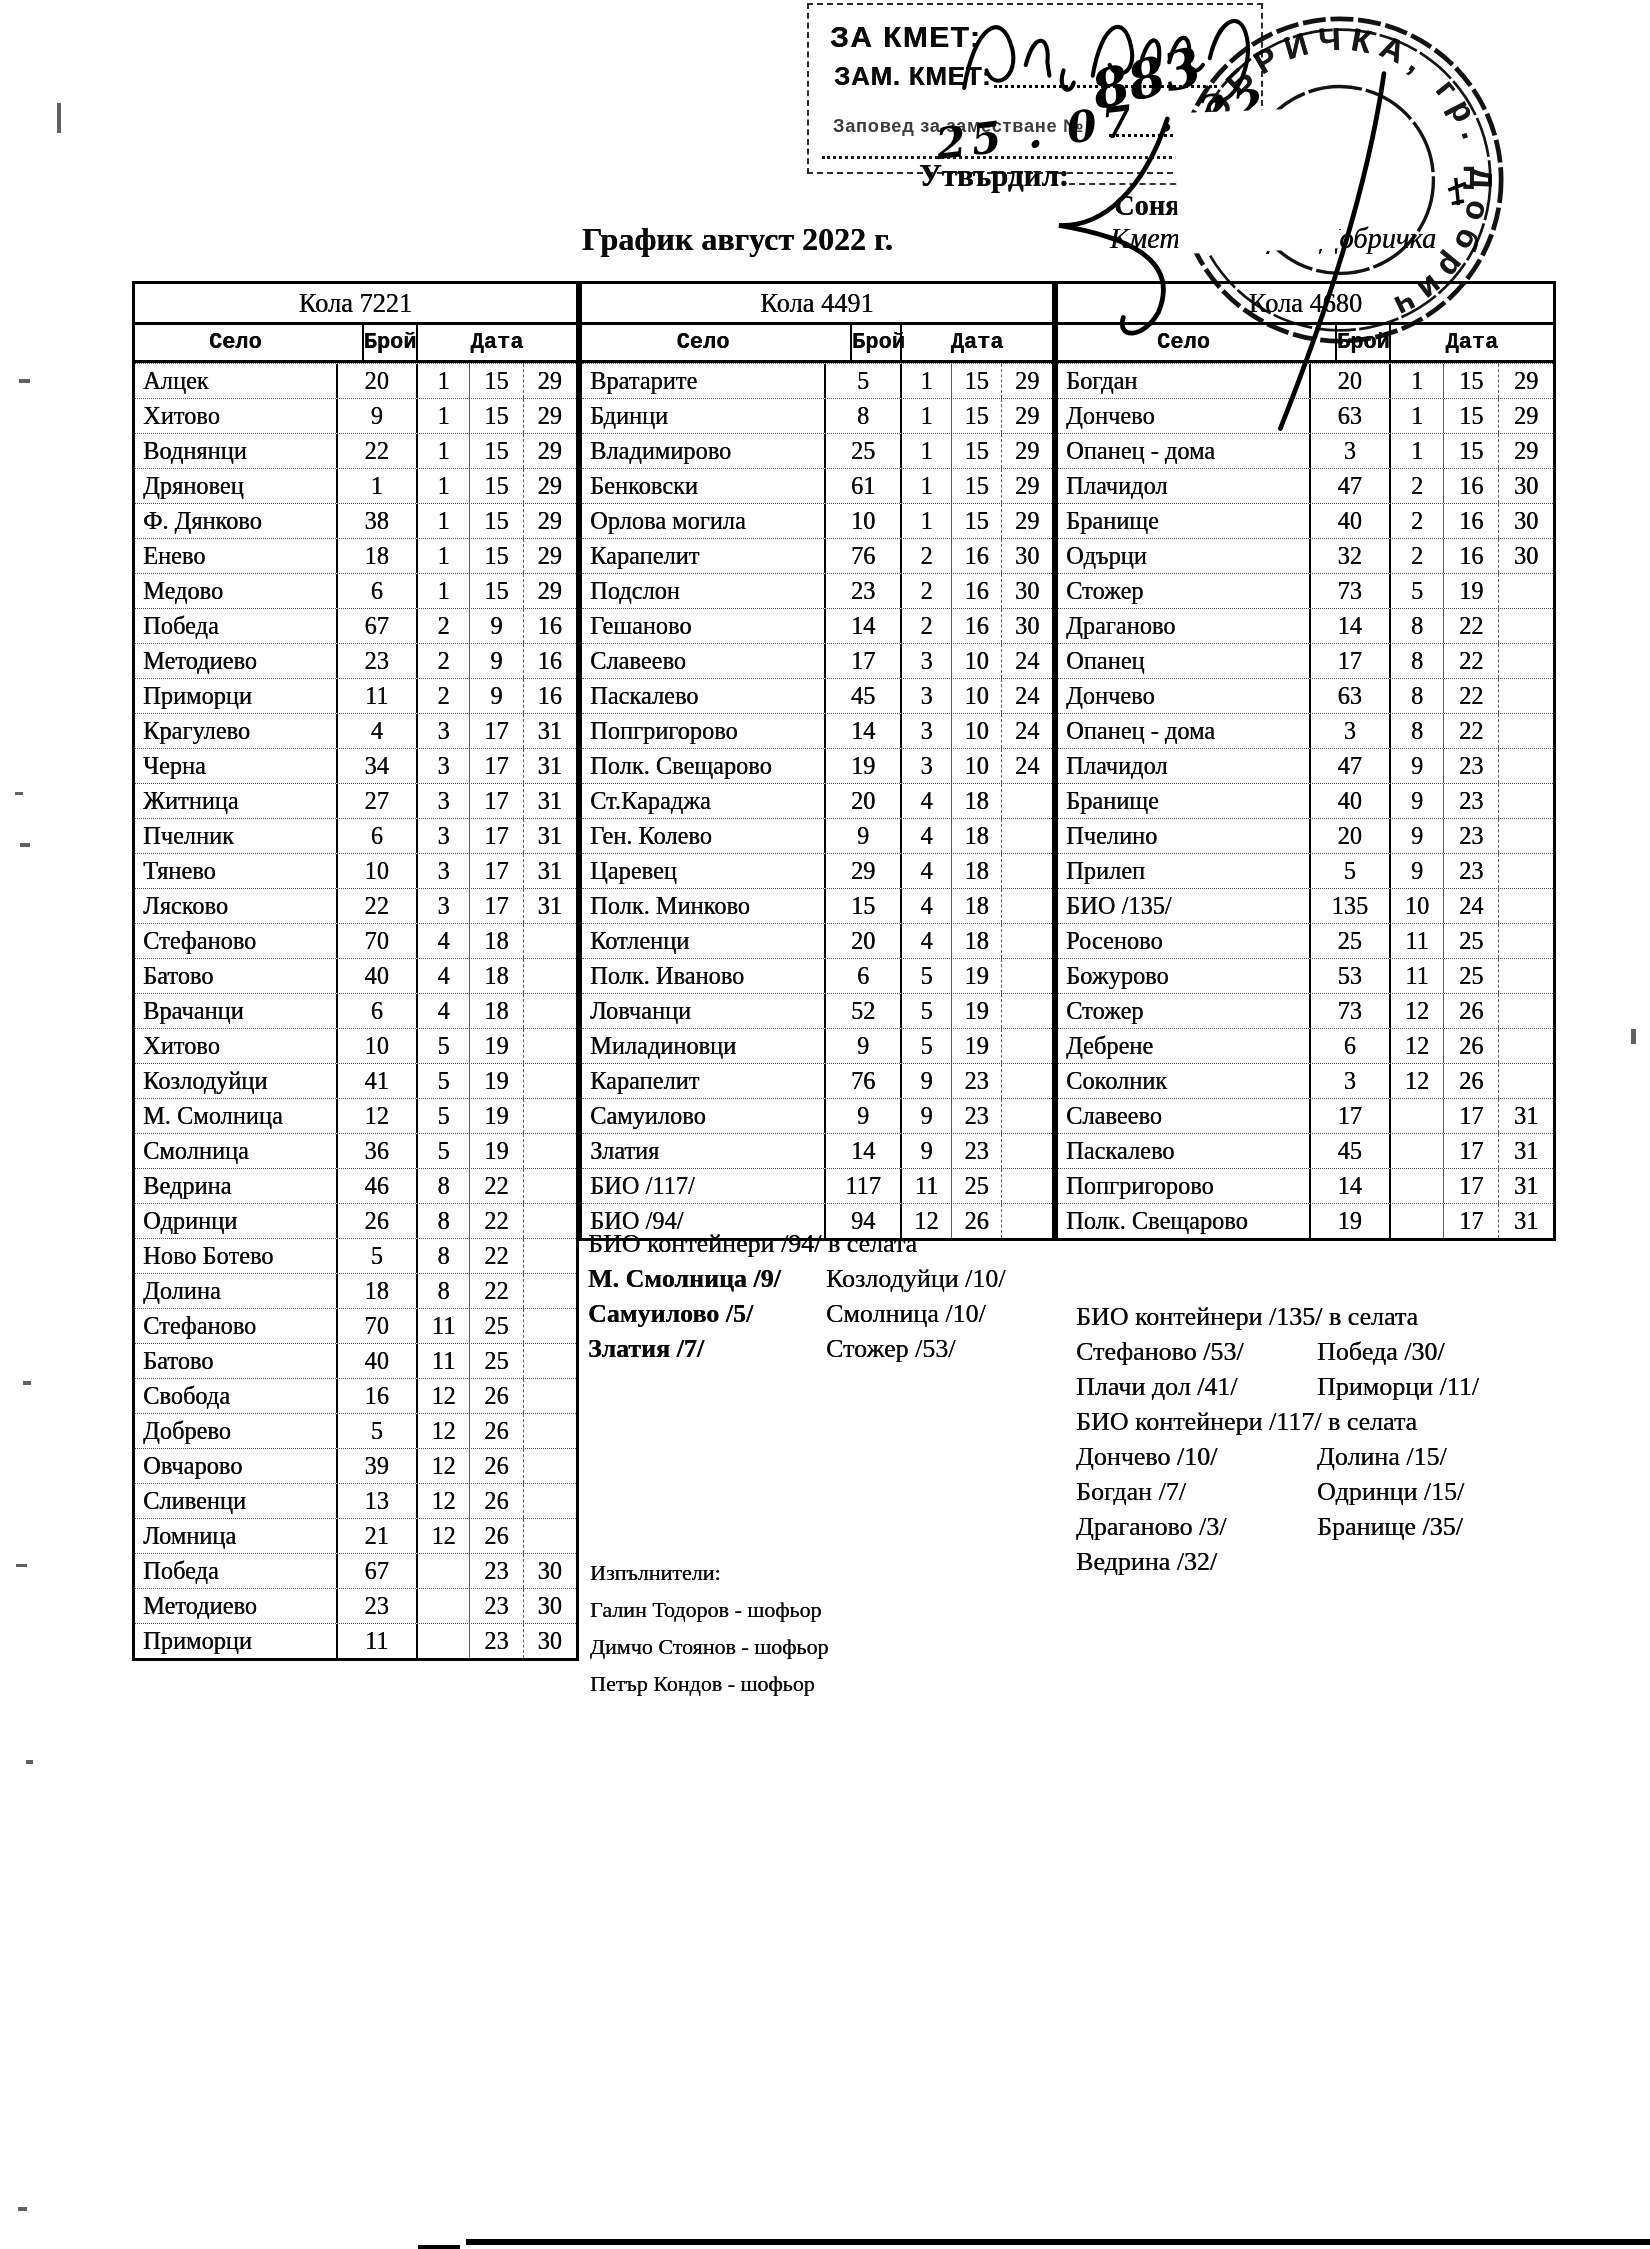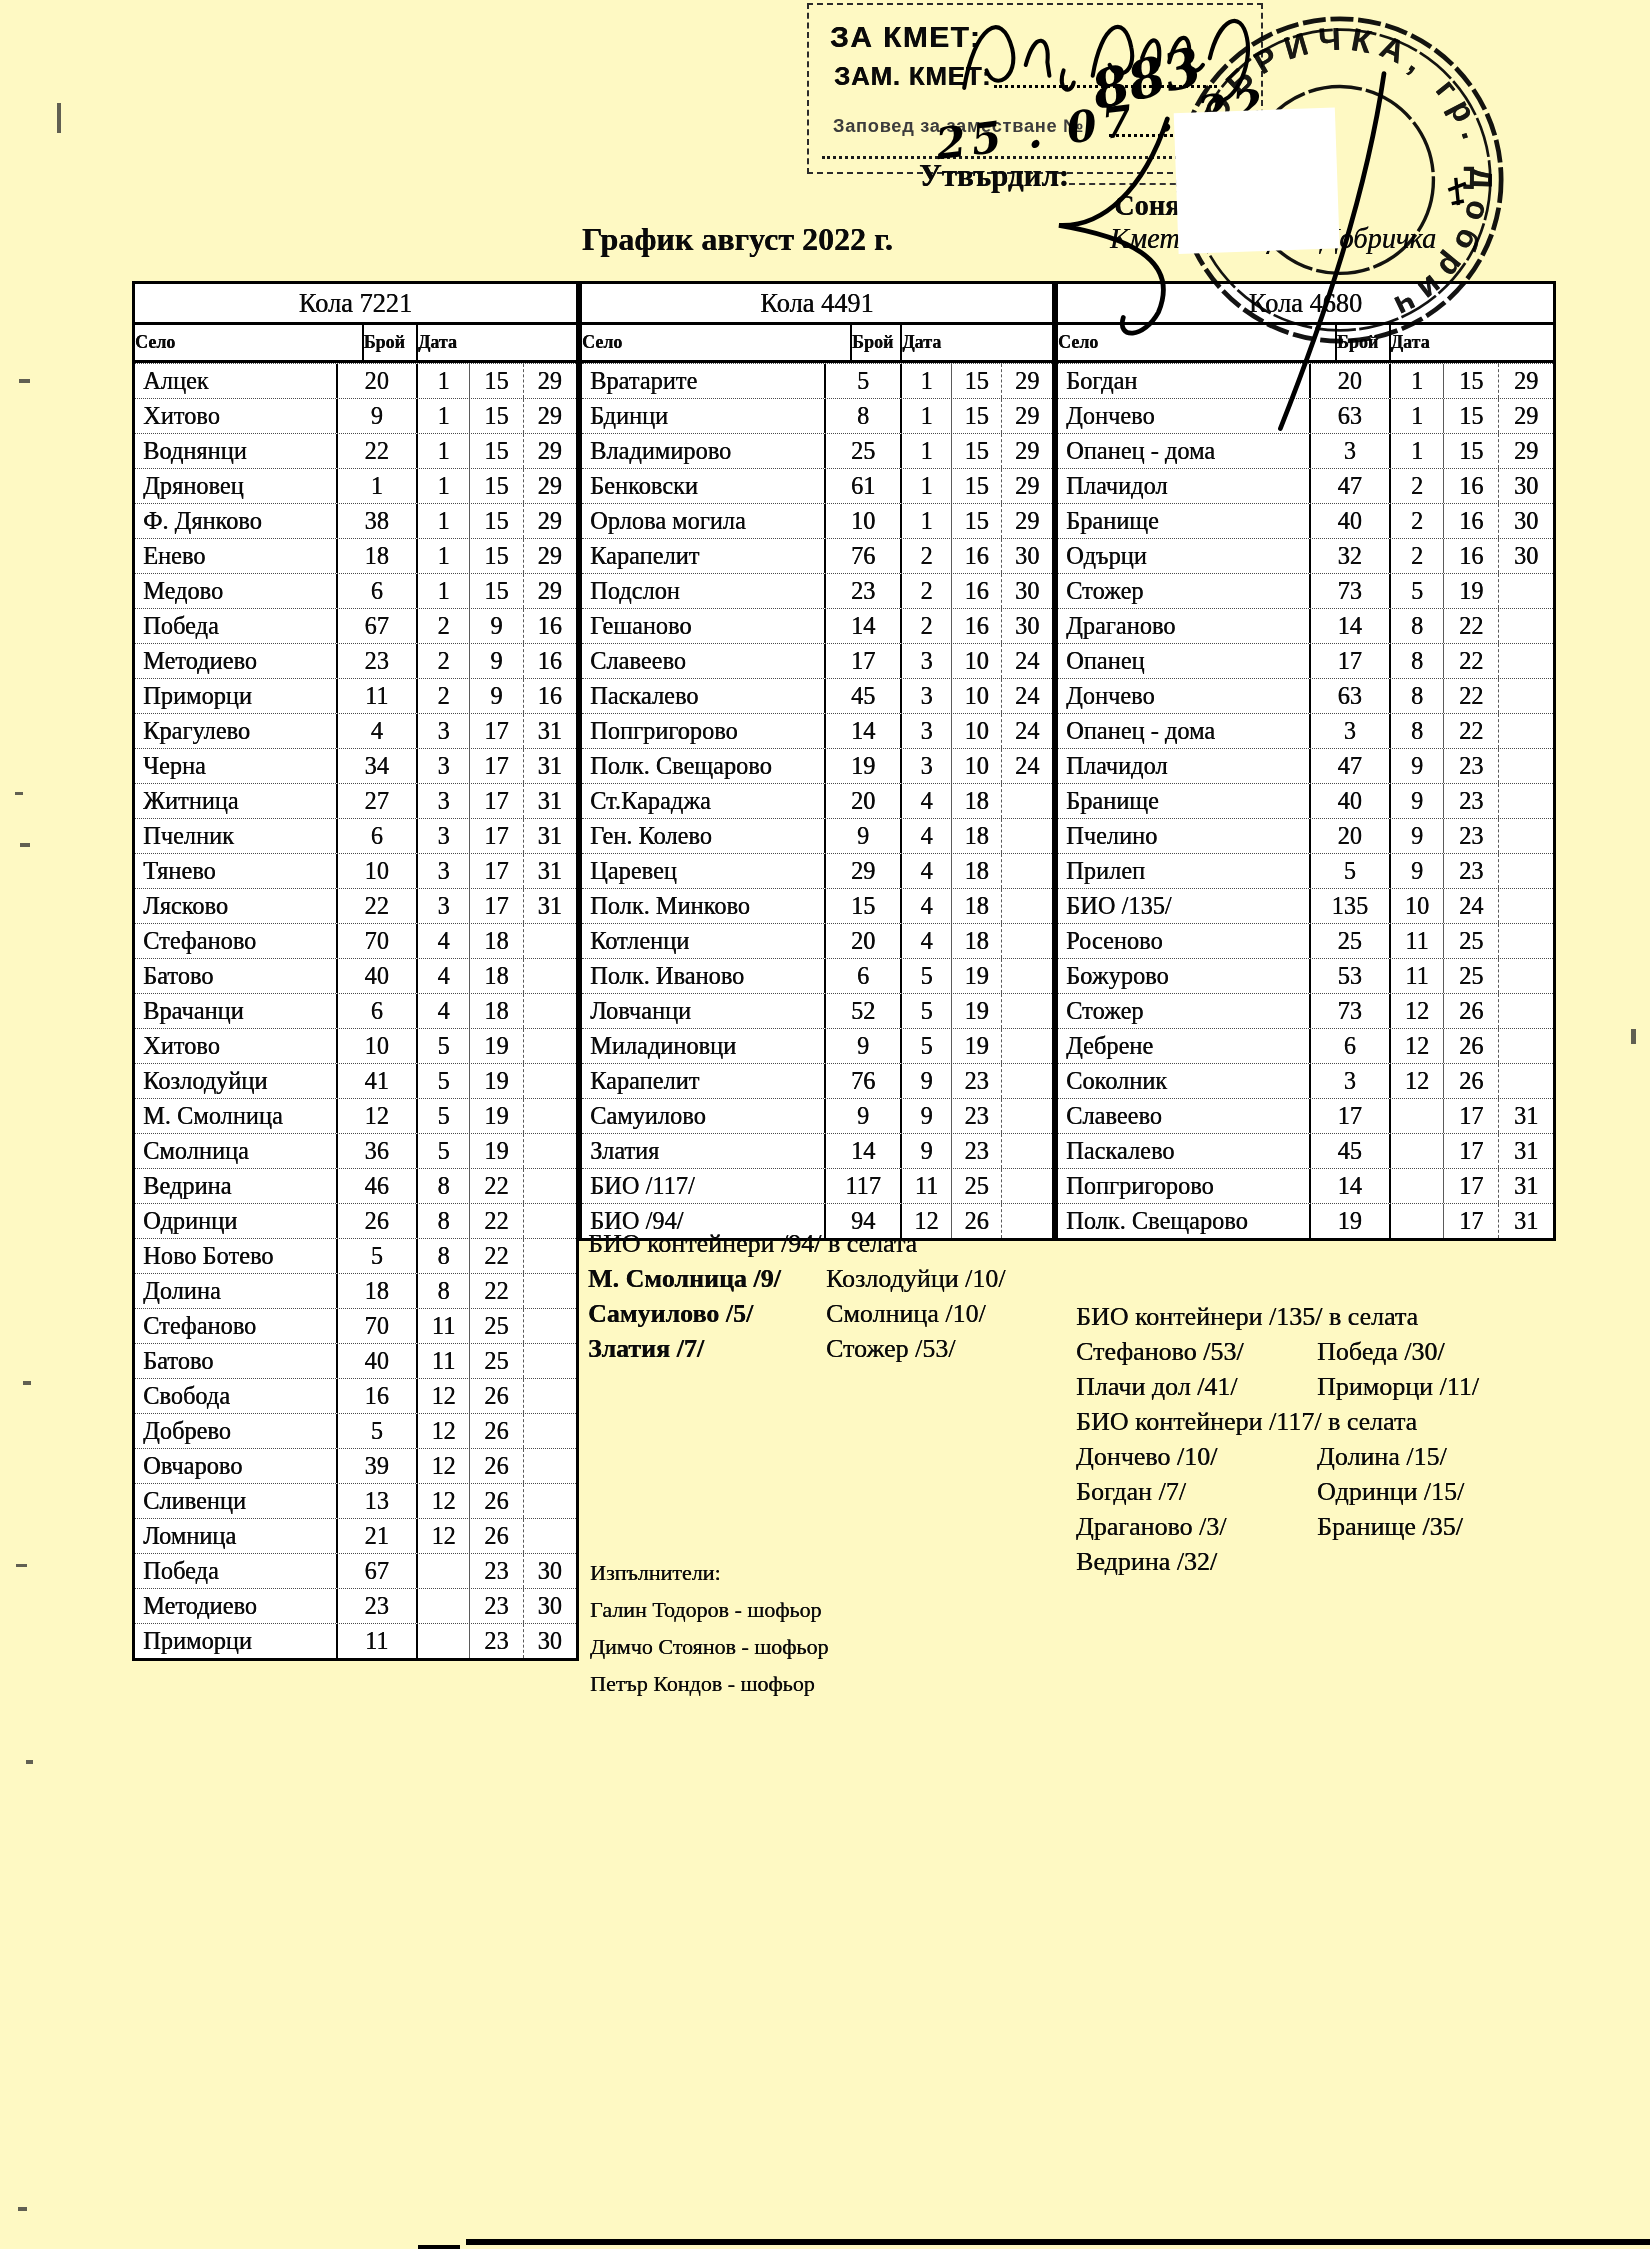--- a/index.html
+++ b/index.html
@@ -1,17 +1,17 @@
 <!DOCTYPE html>
 <html style="font-size:10.8px"><head>
 <meta charset="utf-8">
 <style>
   html,body{margin:0;padding:0;background:#9a9a9a;}
   .page{
-    position:relative; width:1651px; height:2250px; background:#fef9c3;
+    position:relative; width:1651px; height:2250px; background:#ffffff;
     font-family:"Liberation Serif", serif; color:#0a0a0a; overflow:hidden;
     text-shadow:0.3px 0 0 currentColor;
   }
   .abs{position:absolute;}
   
   .dashed-box{left:807px; top:2.7px; width:452px; height:167px; border:2px dashed #2b2b2b;}
   .za-kmet{left:830px; top:20.3px; font-family:"Liberation Sans",sans-serif; font-weight:bold; font-size:30px; letter-spacing:1.4px;}
   .zam-kmet{left:834px; top:61px; font-family:"Liberation Sans",sans-serif; font-weight:bold; font-size:26px; letter-spacing:0.7px;}
   .order-label{left:833px; top:115px; font-family:"Liberation Sans",sans-serif; font-weight:bold; font-size:18.3px; color:#3c3c3c; text-shadow:none; letter-spacing:0.7px;}
   .dotline{border-bottom:3.4px dotted #000; height:0;}
@@ -24,21 +24,21 @@
   .hw-date{left:935px; top:99px; font-size:43px; letter-spacing:5.4px; transform:rotate(-7deg); white-space:nowrap;}
   .utvardil{left:919px; top:158px; font-weight:bold; font-size:31px;}
   .approver{left:1114px; top:190px; font-weight:bold; font-size:28.4px; white-space:nowrap;}
   .approver-title{left:1110px; top:223px; font-style:italic; font-size:28.4px; white-space:nowrap;}
   .doc-title{left:582px; top:221px; font-weight:bold; font-size:32px; white-space:nowrap;}
   
   .tbl{left:132px; top:281px; display:flex; align-items:flex-start;}
   .tg{border:3.4px solid #000; box-sizing:border-box; background:#fff;}
   .grp0{width:447px;} .grp1{width:476px;} .grp2{width:501px;}
   .ghead{height:41px; line-height:38px; text-align:center; font-weight:normal; font-size:26.4px; border-bottom:3.4px solid #000; box-sizing:border-box;}
-  .sub{display:grid; height:38px; line-height:35px; font-weight:bold; font-size:18px; border-bottom:3.4px solid #000; box-sizing:border-box;}
+  .sub{display:grid; height:38px; line-height:35px; font-weight:bold; font-size:22px; text-align:center; border-bottom:3.4px solid #000; box-sizing:border-box;font-family:Liberation Mono, monospace;}
   .grp0 .sub,.grp0 .trow{grid-template-columns:45.5% 18.2% 1fr 1fr 1fr;}
   .grp1 .sub,.grp1 .trow{grid-template-columns:51.5% 16.2% 1fr 1fr 1fr;}
   .grp2 .sub,.grp2 .trow{grid-template-columns:50.7% 16.1% 1fr 1fr 1fr;}
   .sub .h-count{border-left:2.7px solid #000;margin-left:26px;}
   .sub .h-date{grid-column:3/6; border-left:2.7px solid #000;}
   .trow{display:grid; height:35px; line-height:33px; font-size:24.4px; box-sizing:border-box;}
   .trow:not(:first-child){border-top:1.4px dotted #4a4a4a;}
   .cv{padding-left:8.1px; white-space:nowrap; overflow:hidden;}
   .cc{text-align:center; border-left:2.7px solid #000;}
   .cd1{text-align:center; border-left:2.7px solid #000;}

